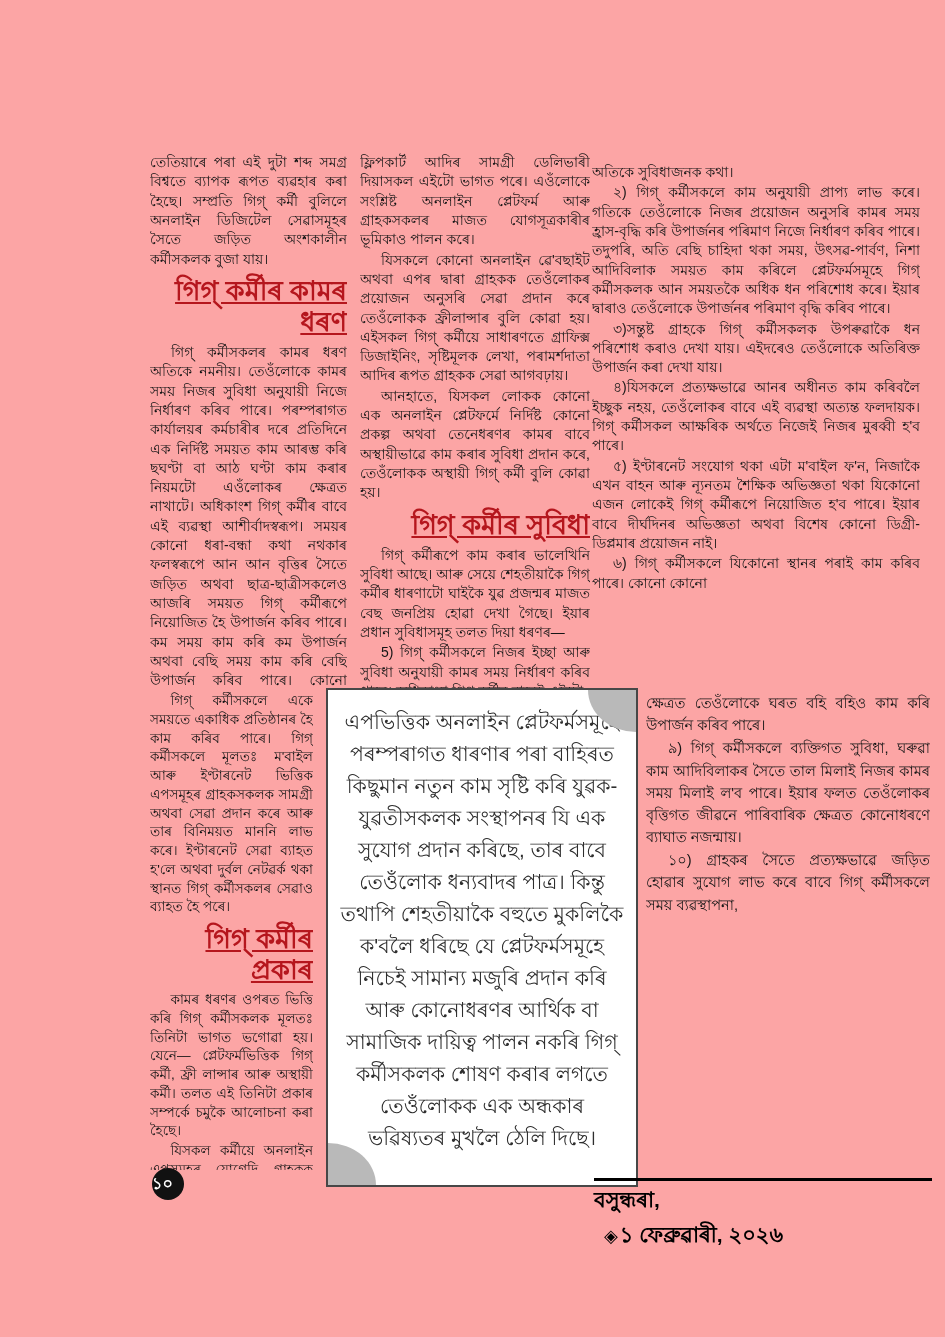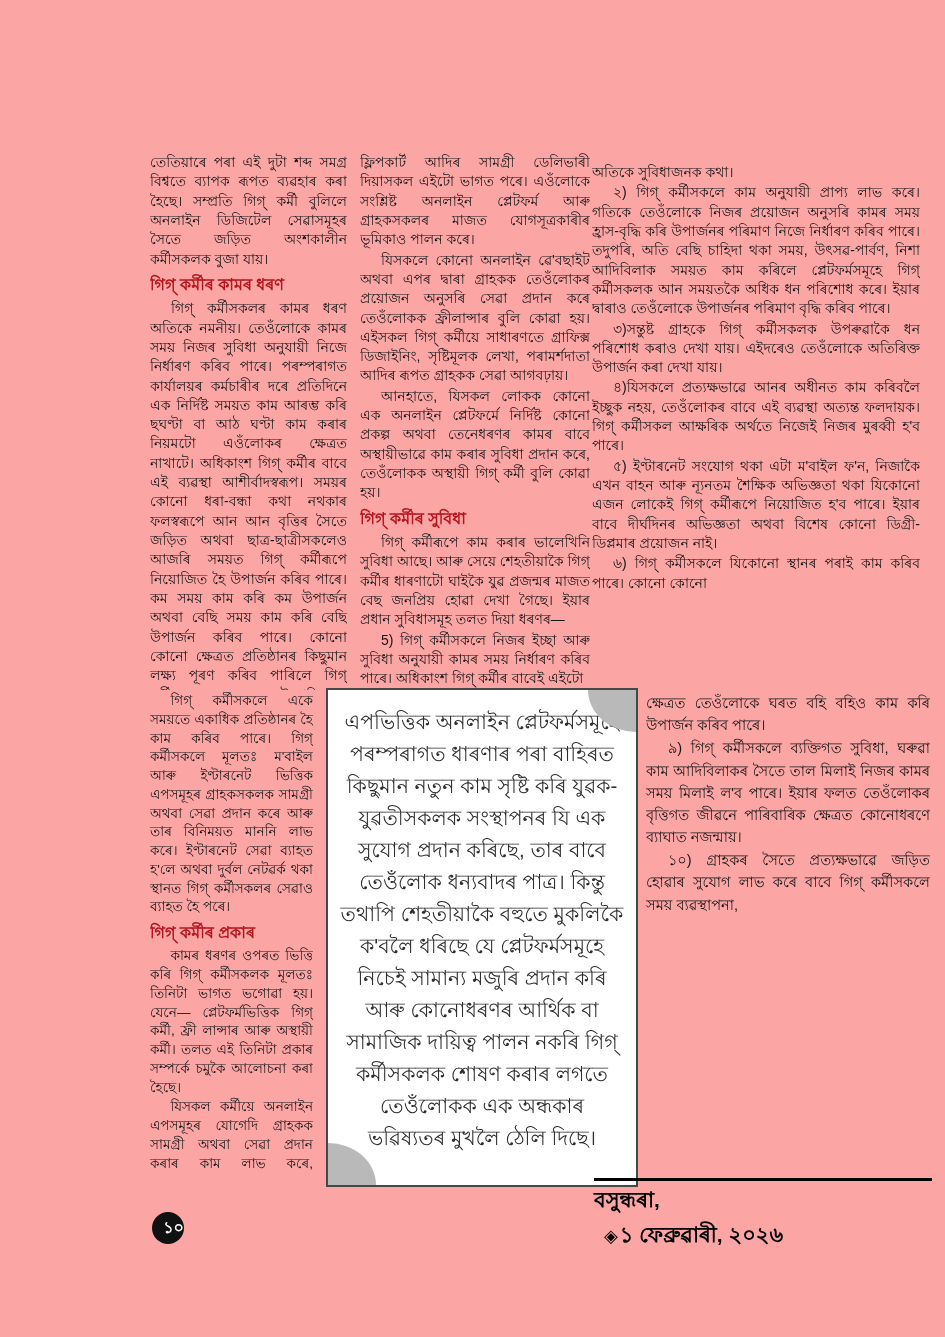--- a/index.html
+++ b/index.html
@@ -17,27 +17,28 @@
     text-align: justify;
     overflow: hidden;
     font-size: 14px;
     line-height: 1.38;
     color: #151515;
   }
   .col p { margin: 0 0 1px 0; text-indent: 1.5em; }
   .col p.p-noindent { text-indent: 0; }
 
   .head {
-    font-size: 16px;
+    font-size: 27px;
     font-weight: bold;
-    text-align: left;
+    text-align: right;
     text-indent: 0;
     color: var(--accent, #b5161d);
     margin: 7px 0 5px 0;
     line-height: 1.15;
+    text-decoration: underline;
   }
 
   .col1-top    { left: 150px; top: 153px; width: 197px; height: 537px; }
   .col1-narrow { left: 150px; top: 692px; width: 163px; height: 478px; font-size: 13.6px; }
   .col2-top    { left: 360px; top: 153px; width: 230px; height: 535px; }
   .col3-top    { left: 592px; top: 153px; width: 328px; height: 537px; margin-top: 10px; }
   .col3-narrow { left: 646px; top: 692px; width: 284px; height: 476px; font-size: 14.6px; line-height: 1.52; }
 
   .quote-box {
     position: absolute;
@@ -66,21 +67,21 @@
   .curl-bl { bottom: 0; left: 0; border-top-right-radius: 100%; }
 
   .page-badge {
     position: absolute;
     left: 152px; top: 1168px;
     width: 32px; height: 32px;
     border-radius: 50%;
     background: #111111;
     color: #ffffff;
     font-size: 16px; font-weight: bold;
-    display: flex; align-items: center; justify-content: flex-end; margin-top: 44px;
+    display: flex; align-items: center; justify-content: flex-start;
   }
 
   .footer-rule {
     position: absolute;
     left: 594px; top: 1178px; width: 338px;
     border-top: 3px solid #000000;
   }
   .footer {
     position: absolute;
     left: 594px; top: 1184px; width: 338px;

